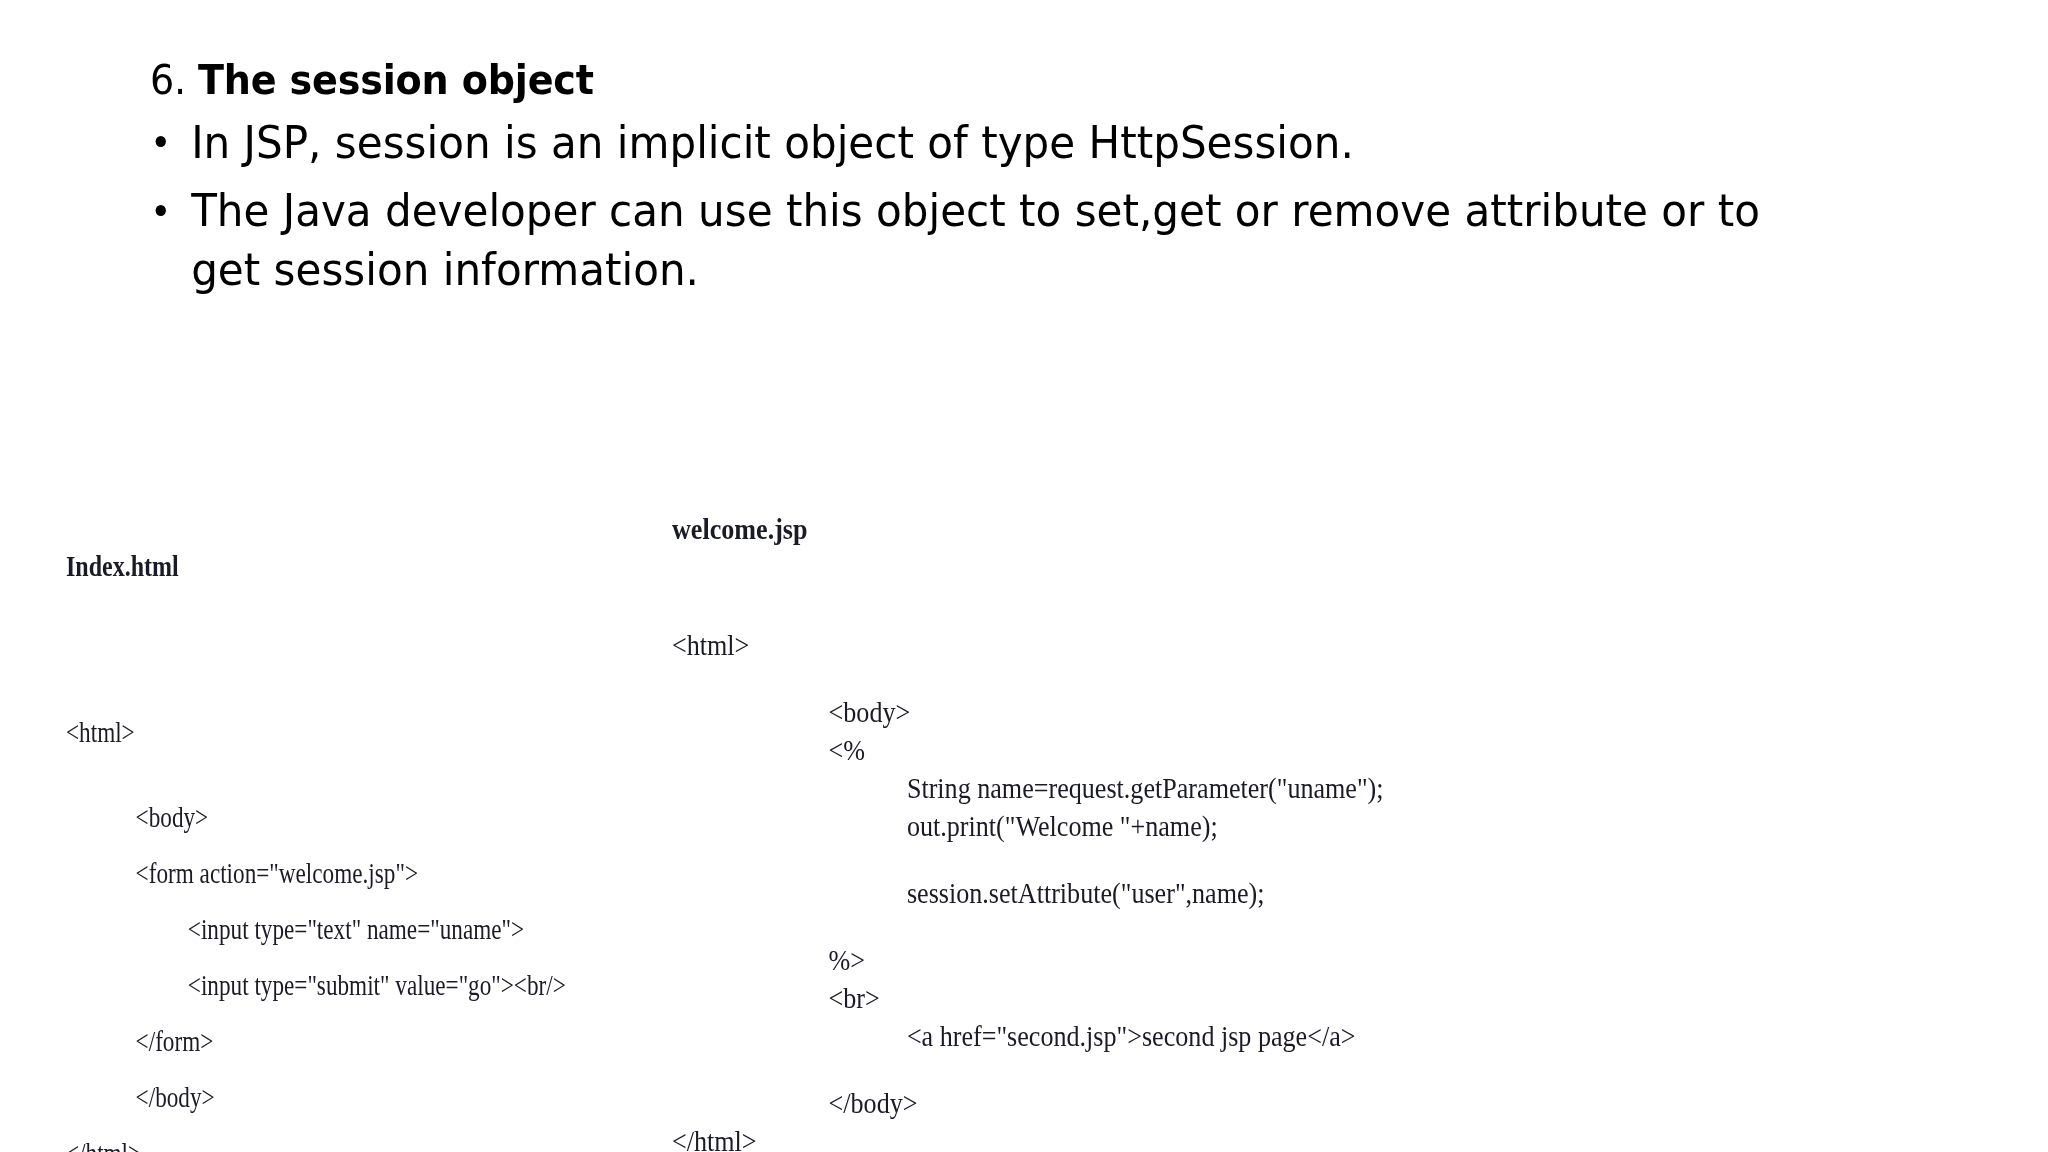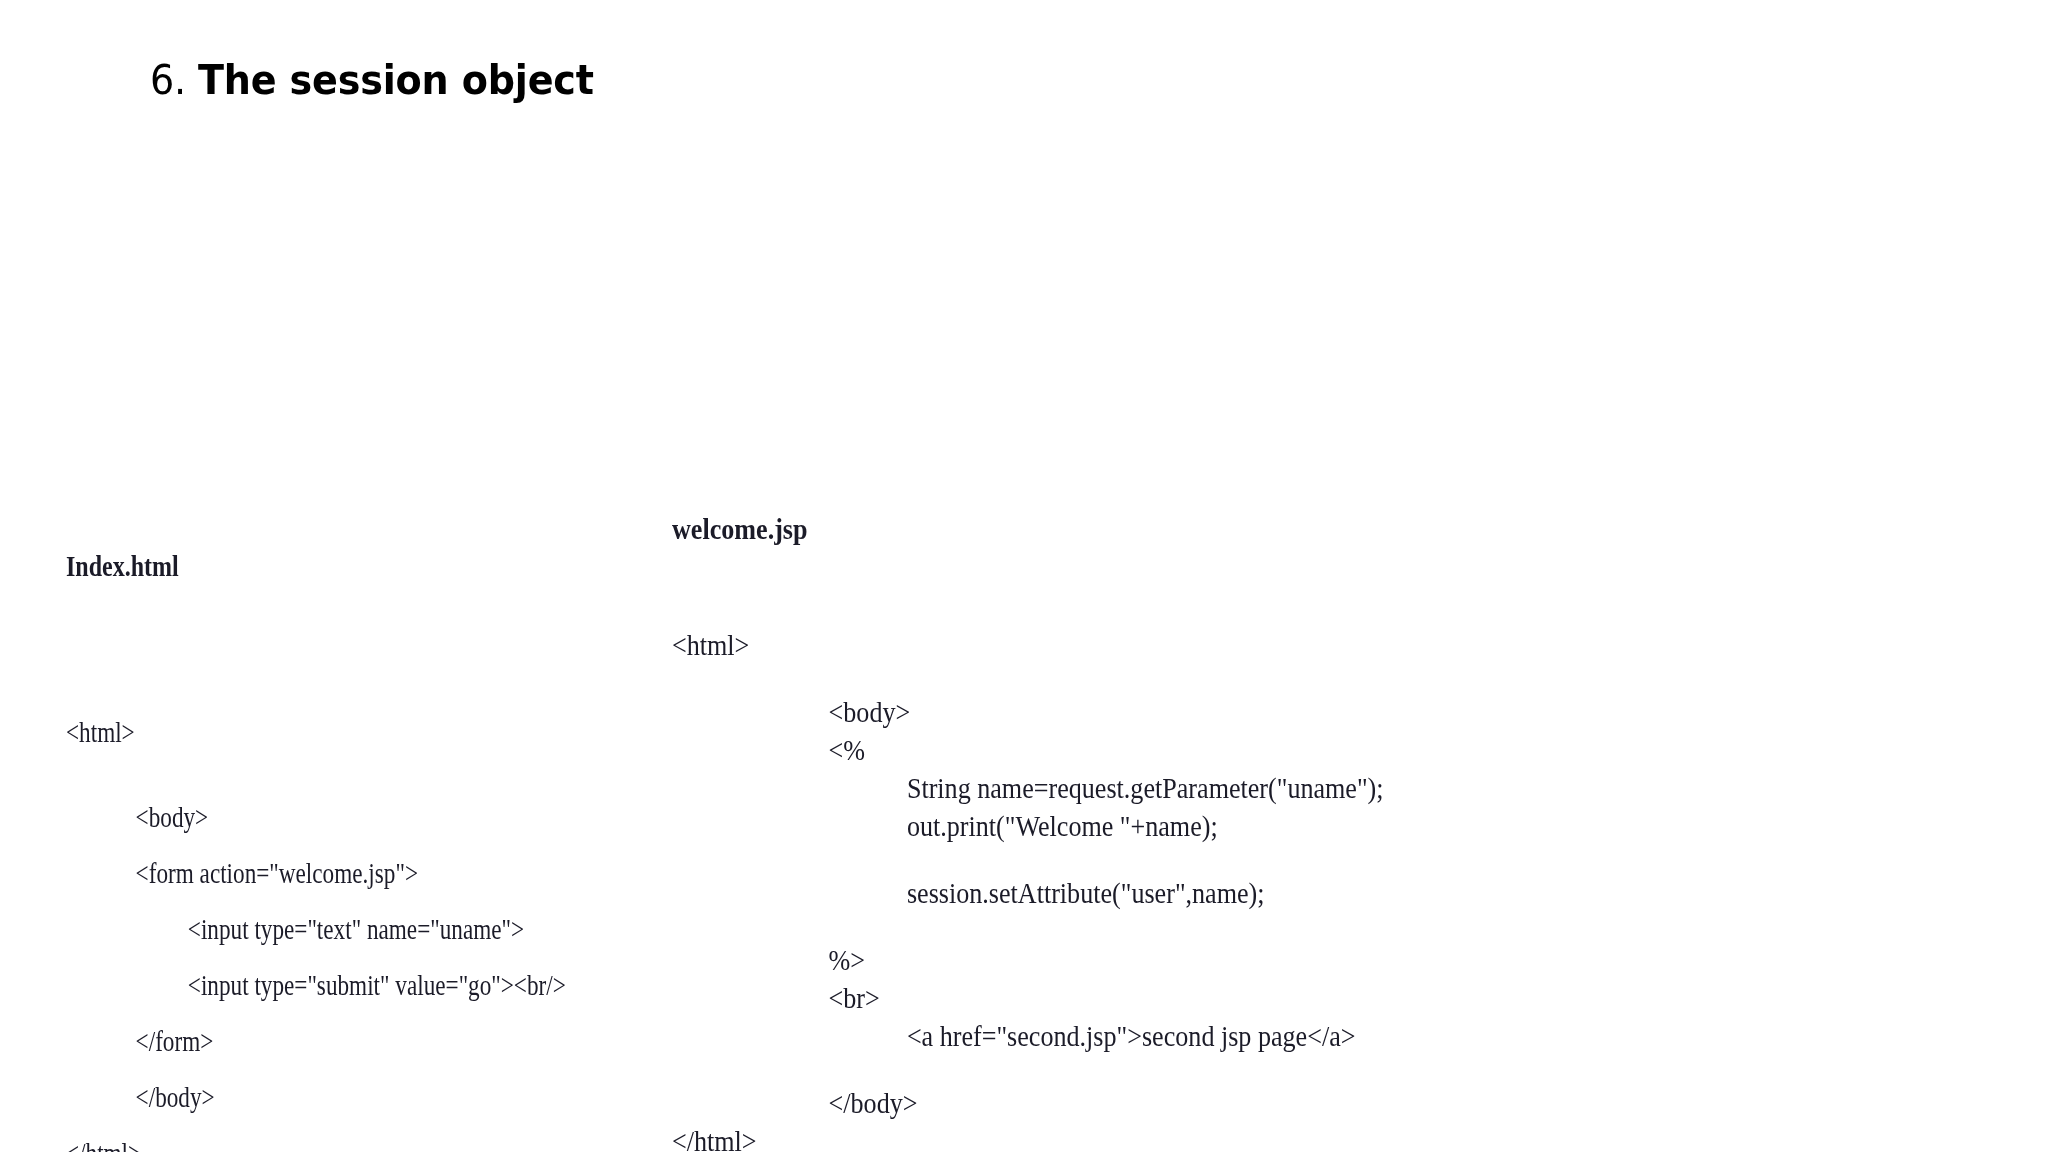--- a/index.html
+++ b/index.html
@@ -127,20 +127,30 @@
 </style>
 </head>
 <body>
 
 <div class="slide">
 
   <div class="text-block">
 
     <div class="slide-title"><span class="num">6. </span><span class="strong">The session object</span></div>
 
+    <ul class="bullet-list">
+      <li class="bullet-item">
+        <span class="dot"></span>
+        <span>In JSP, session is an implicit object of type HttpSession.</span>
+      </li>
+      <li class="bullet-item">
+        <span class="dot"></span>
+        <span>The Java developer can use this object to set,get or remove attribute or to get session information.</span>
+      </li>
+    </ul>
 
   </div>
 
   <div class="code-panel" id="panel-index">
     <div class="code-title">Index.html</div>
     <div class="code-body"><div class="code-line">&lt;html&gt;</div><div class="code-line spacer-line">&nbsp;</div><div class="code-line">            &lt;body&gt;</div><div class="code-line">            &lt;form action="welcome.jsp"&gt;</div><div class="code-line">                     &lt;input type="text" name="uname"&gt;</div><div class="code-line">                     &lt;input type="submit" value="go"&gt;&lt;br/&gt;</div><div class="code-line">            &lt;/form&gt;</div><div class="code-line">            &lt;/body&gt;</div><div class="code-line">&lt;/html&gt;</div></div>
   </div>
 
   <div class="code-panel" id="panel-welcome">
     <div class="code-title">welcome.jsp</div>

